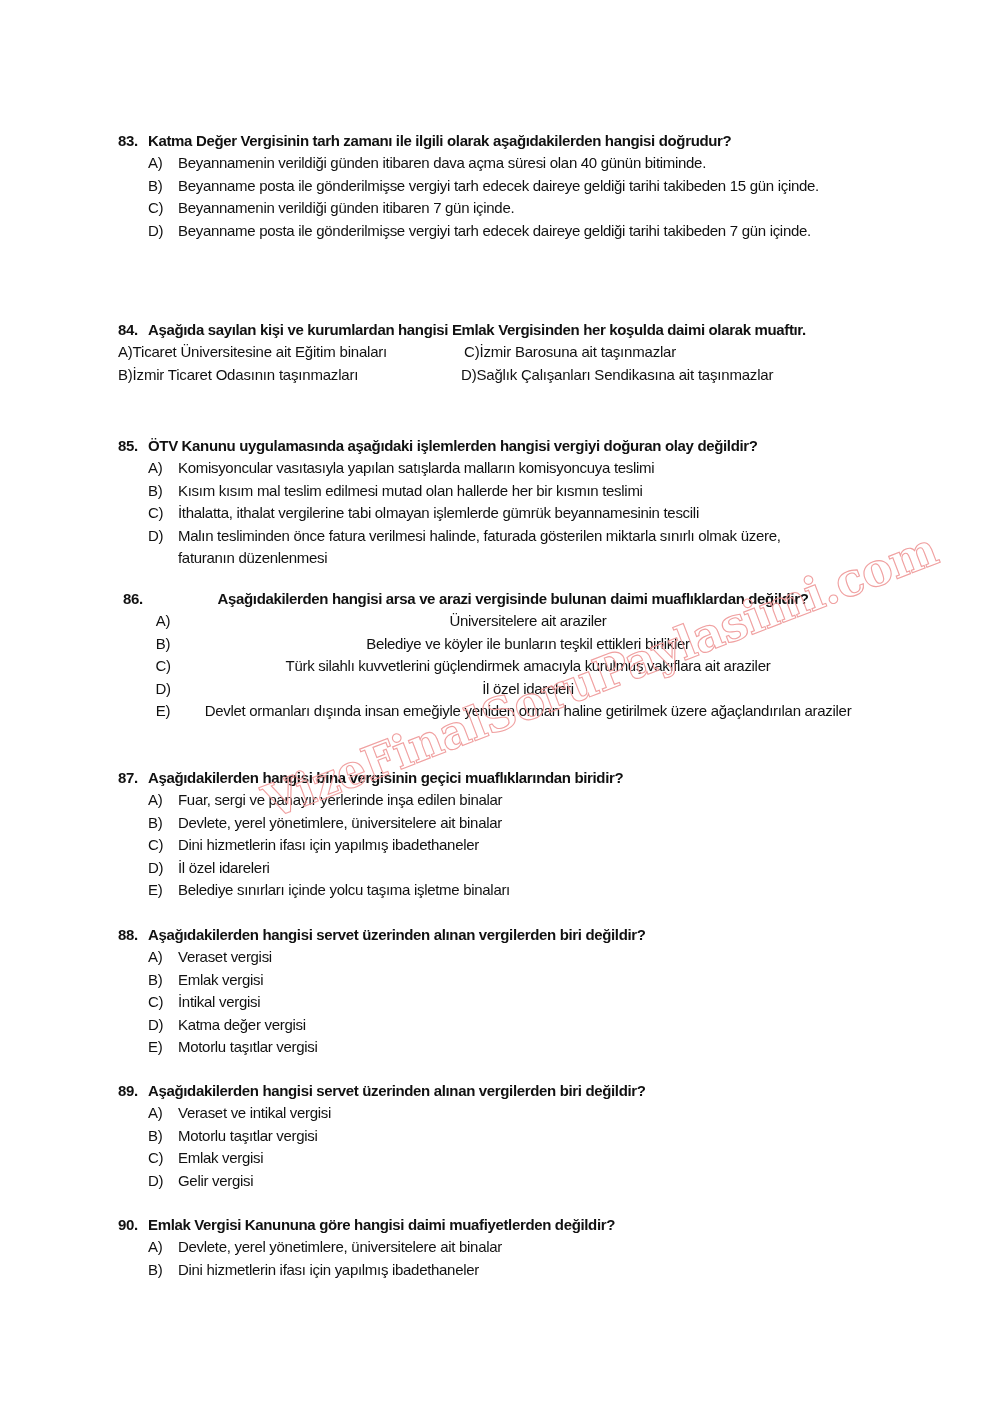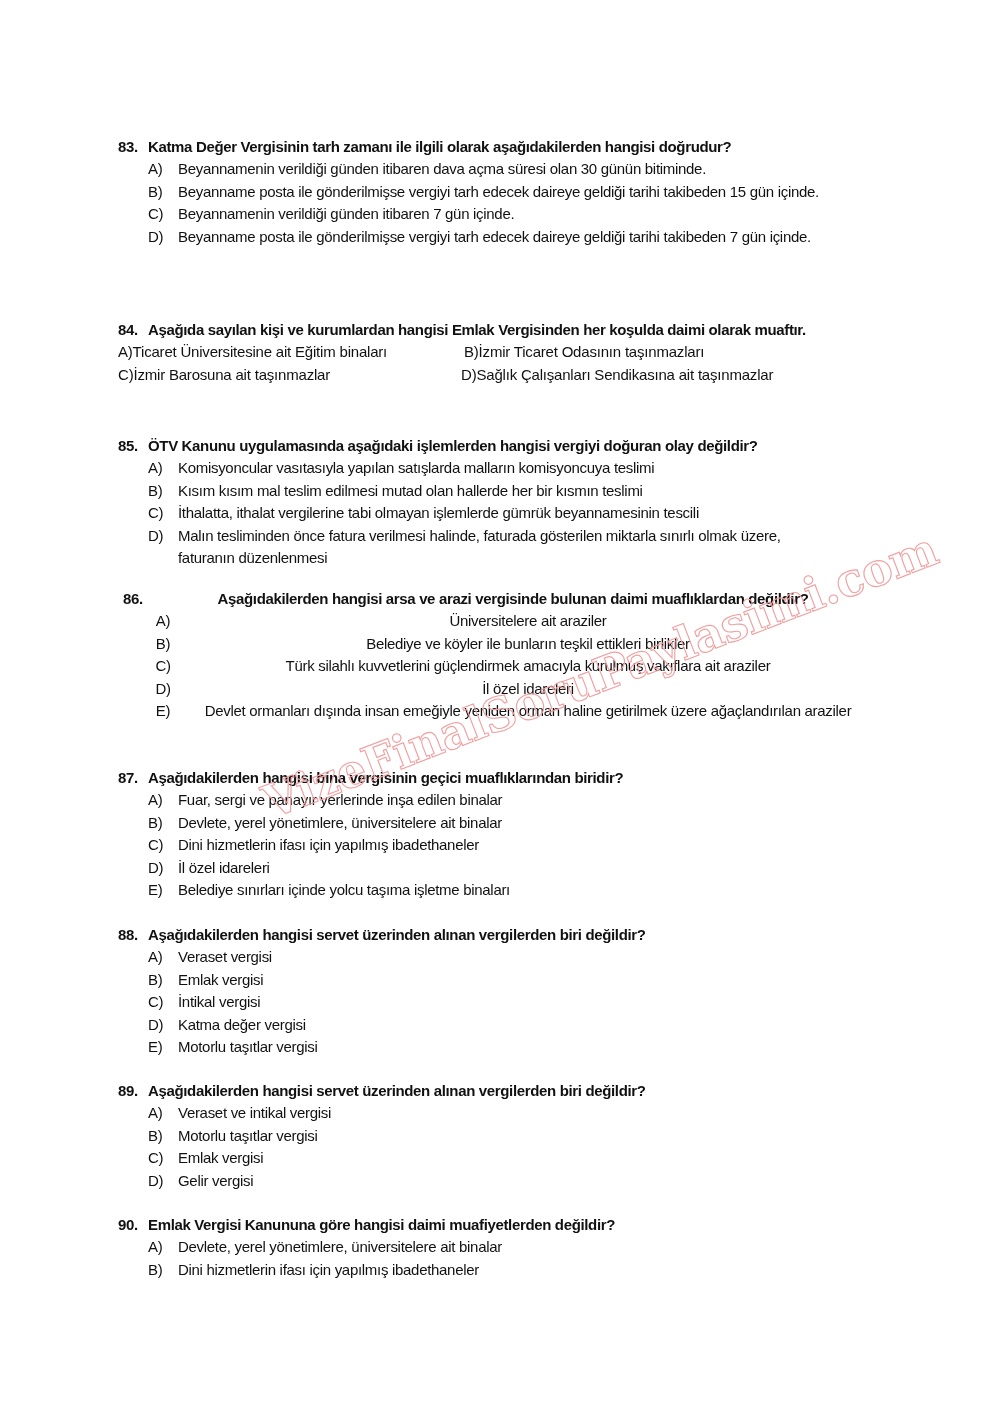--- a/index.html
+++ b/index.html
@@ -18,28 +18,28 @@
                transform: rotate(-21deg); transform-origin: center;
                font-family: "DejaVu Serif", serif; font-weight: bold; font-size: 46px;
                color: transparent; -webkit-text-stroke: 1.1px #f0a0a0;
                letter-spacing: -0.5px; pointer-events: none; white-space: nowrap; }
 </style>
 </head>
 <body>
 
 <div class="page">
 
-  <div class="q" style="top:136px;">
+  <div class="q" style="top:130px;">
     <div class="qhead">
       <span class="qnum">83.</span>
       <span class="qtext">Katma Değer Vergisinin tarh zamanı ile ilgili olarak aşağıdakilerden hangisi doğrudur?</span>
     </div>
     <div class="opt">
         <span class="lt">A)</span>
-        <span class="tx">Beyannamenin verildiği günden itibaren dava açma süresi olan 30 günün bitiminde.</span>
+        <span class="tx">Beyannamenin verildiği günden itibaren dava açma süresi olan 40 günün bitiminde.</span>
       </div>
     <div class="opt">
         <span class="lt">B)</span>
         <span class="tx" style="padding-right:40px;">Beyanname posta ile gönderilmişse vergiyi tarh edecek daireye geldiği tarihi takibeden 15 gün içinde.</span>
       </div>
     <div class="opt">
         <span class="lt">C)</span>
         <span class="tx">Beyannamenin verildiği günden itibaren 7 gün içinde.</span>
       </div>
     <div class="opt">
@@ -48,22 +48,22 @@
       </div>
   </div>
 
   <div class="q" style="top:319px;">
     <div class="qhead">
       <span class="qnum">84.</span>
       <span class="qtext" style="padding-right:60px;">Aşağıda sayılan kişi ve kurumlardan hangisi Emlak Vergisinden her koşulda daimi olarak muaftır.</span>
     </div>
     <div class="grid2">
       <div><span>A)</span><span>Ticaret Üniversitesine ait Eğitim binaları</span></div>
+      <div><span>C)</span><span>İzmir Barosuna ait taşınmazlar</span></div>
       <div><span>B)</span><span>İzmir Ticaret Odasının taşınmazları</span></div>
-      <div><span>C)</span><span>İzmir Barosuna ait taşınmazlar</span></div>
       <div style="margin-left:-3px;"><span>D)</span><span>Sağlık Çalışanları Sendikasına ait taşınmazlar</span></div>
     </div>
   </div>
 
   <div class="q" style="top:435px;">
     <div class="qhead">
       <span class="qnum">85.</span>
       <span class="qtext">ÖTV Kanunu uygulamasında aşağıdaki işlemlerden hangisi vergiyi doğuran olay değildir?</span>
     </div>
     <div class="opt">

